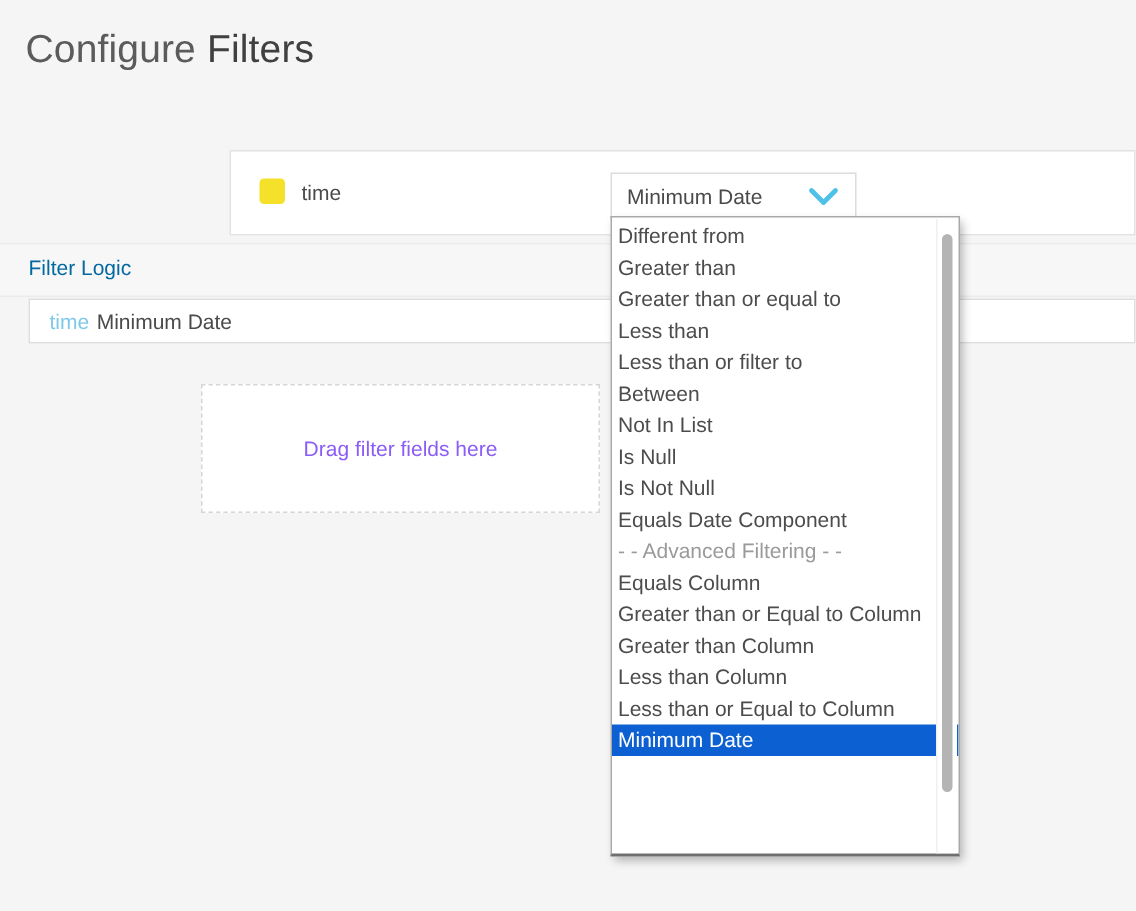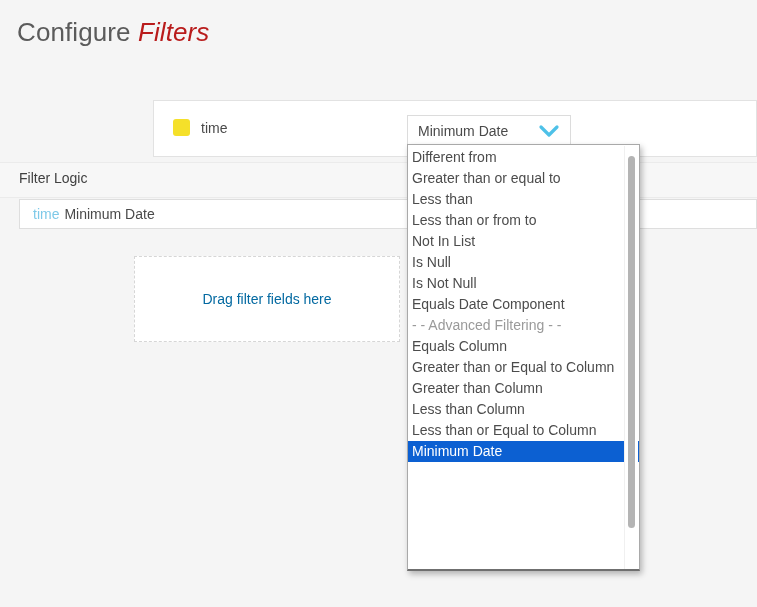--- a/index.html
+++ b/index.html
@@ -21,22 +21,21 @@
     position: absolute;
     left: 17px;
     top: 17px;
     font-size: 26px;
     font-weight: 400;
     color: #5b5b5b;
     letter-spacing: 0.1px;
     white-space: nowrap;
   }
   .page-title .accent {
-    color: #b91c1c;
-    font-style: italic;
+    color: #404040;
   }
 
   
   .filter-row {
     position: absolute;
     left: 153px;
     top: 100px;
     width: 604px;
     height: 57px;
     background: #ffffff;
@@ -91,21 +90,21 @@
     flex: none;
     display: block;
   }
 
   
   .logic-label {
     position: absolute;
     left: 19px;
     top: 170px;
     font-size: 14px;
-    color: #404040;
+    color: #0369a1;
   }
   .logic-band {
     position: absolute;
     left: 0;
     top: 162px;
     width: 757px;
     height: 36px;
     background: #f7f7f7;
     border-top: 1px solid #ebebeb;
     border-bottom: 1px solid #ebebeb;
@@ -141,21 +140,21 @@
     height: 86px;
     border: 1px dashed #d6d6d6;
     box-sizing: border-box;
     background: #ffffff;
     display: flex;
     align-items: center;
     justify-content: center;
   }
   .dropzone-text {
     font-size: 14px;
-    color: #0369a1;
+    color: #8b5cf6;
   }
 
   
   .dropdown {
     position: absolute;
     left: 407px;
     top: 144px;
     width: 233px;
     height: 427px;
     background: #ffffff;
@@ -244,23 +243,25 @@
     <span class="value">Minimum Date</span>
     <svg class="chevron" viewBox="0 0 26 18">
       <polyline points="5,5 13,13 21,5" fill="none" stroke="#4ec1e8" stroke-width="3.2" stroke-linecap="round" stroke-linejoin="round"></polyline>
     </svg>
   </div>
 </div>
 
 <div class="dropdown">
   <ul class="dropdown-list">
       <li class="dropdown-item">Different from</li>
+      <li class="dropdown-item">Greater than</li>
       <li class="dropdown-item">Greater than or equal to</li>
       <li class="dropdown-item">Less than</li>
-      <li class="dropdown-item">Less than or from to</li>
+      <li class="dropdown-item">Less than or filter to</li>
+      <li class="dropdown-item">Between</li>
       <li class="dropdown-item">Not In List</li>
       <li class="dropdown-item">Is Null</li>
       <li class="dropdown-item">Is Not Null</li>
       <li class="dropdown-item">Equals Date Component</li>
       <li class="dropdown-item separator">- - Advanced Filtering - -</li>
       <li class="dropdown-item">Equals Column</li>
       <li class="dropdown-item">Greater than or Equal to Column</li>
       <li class="dropdown-item">Greater than Column</li>
       <li class="dropdown-item">Less than Column</li>
       <li class="dropdown-item">Less than or Equal to Column</li>

